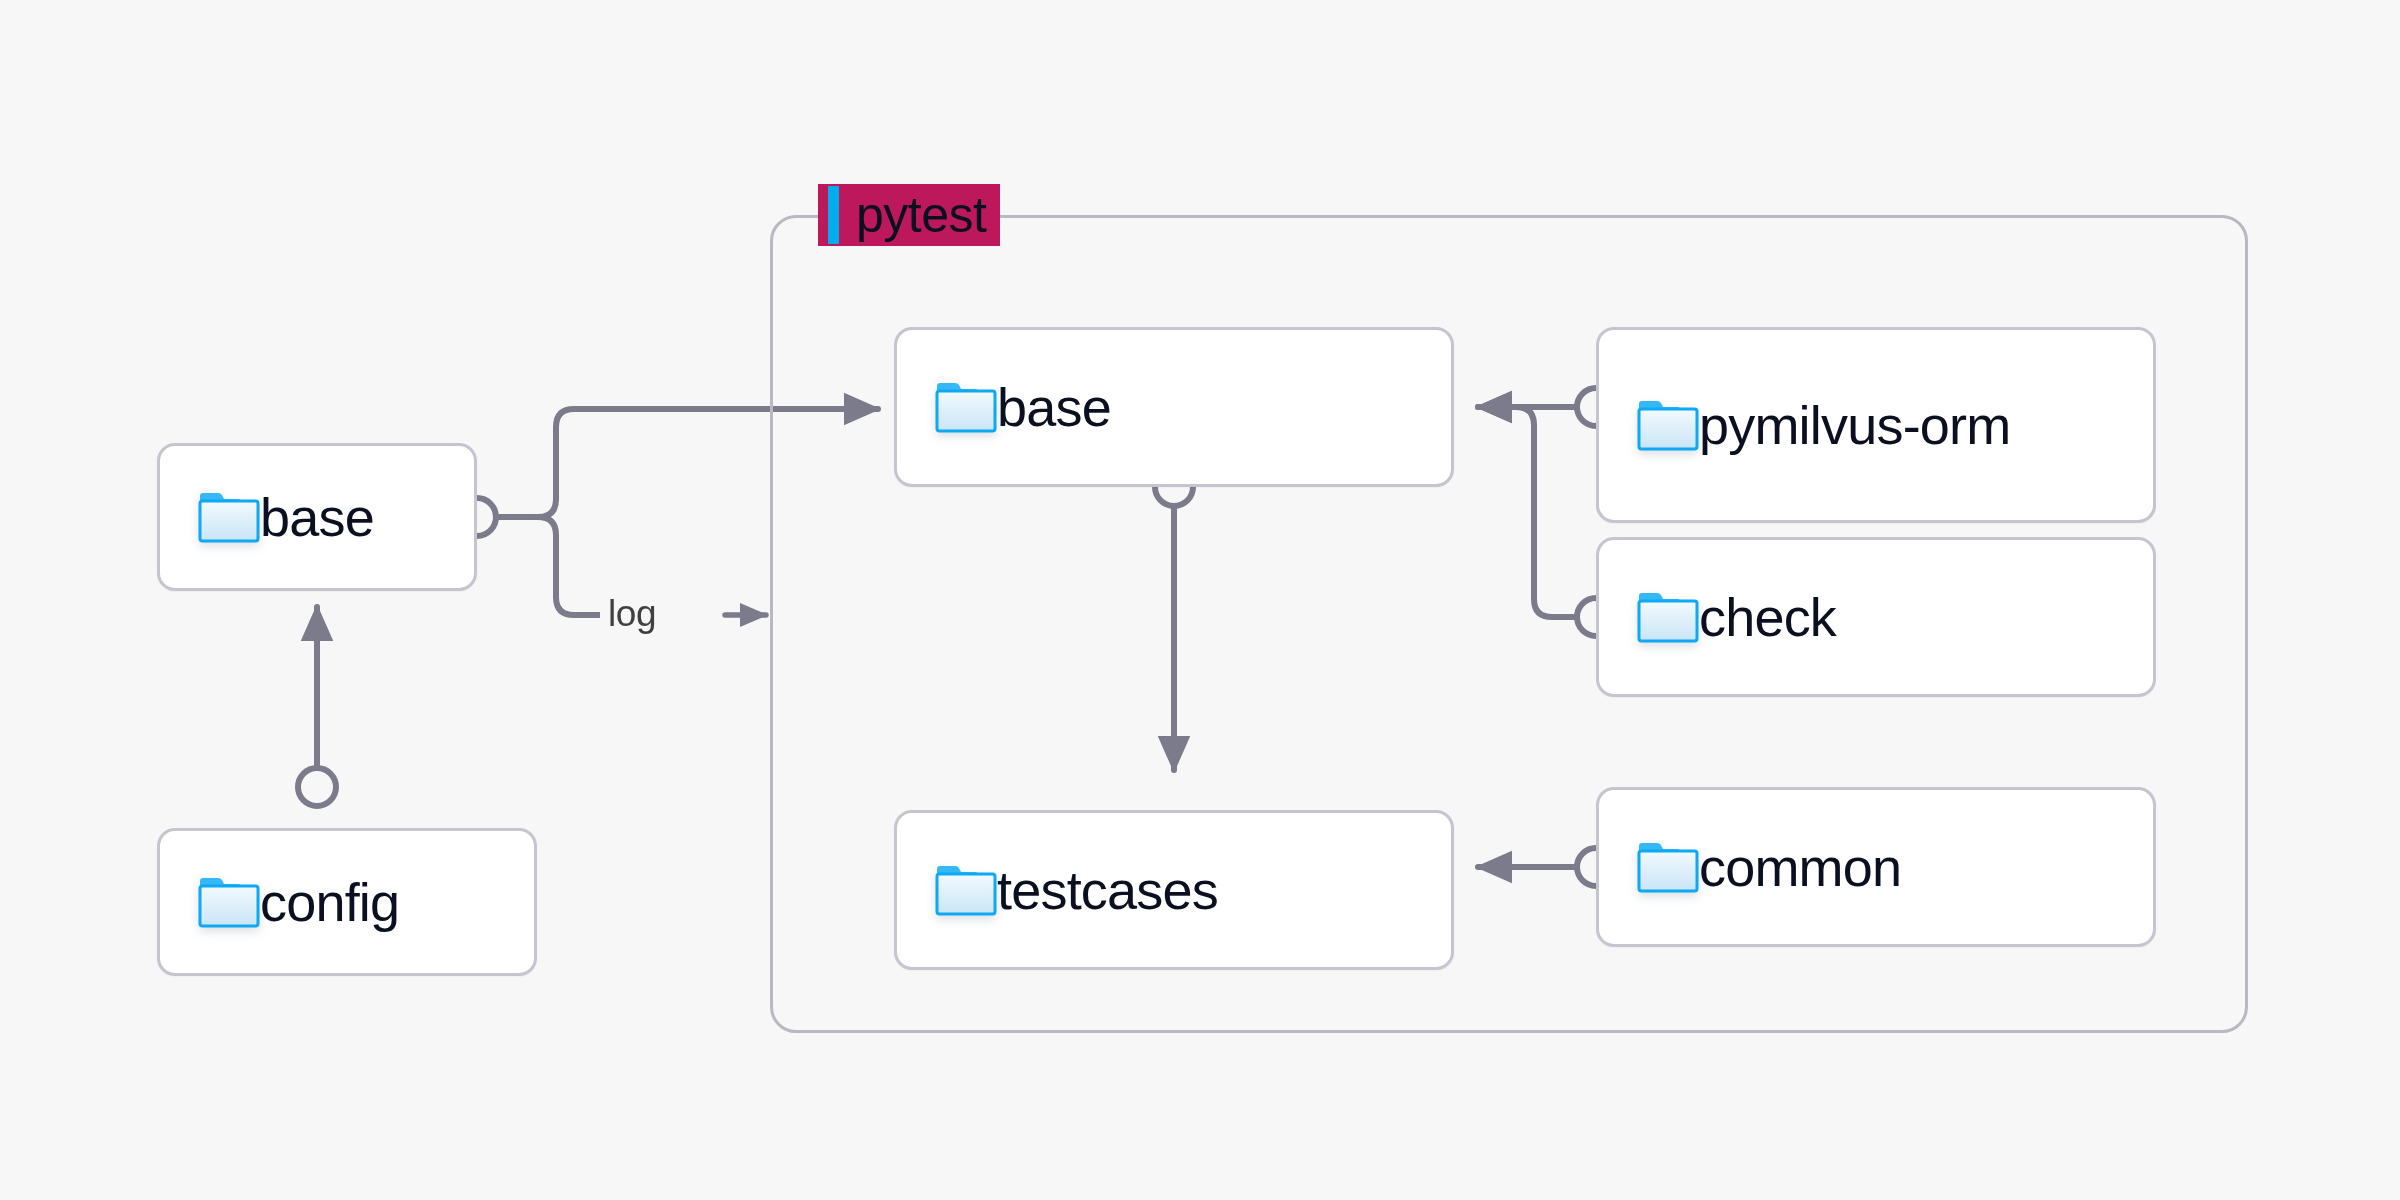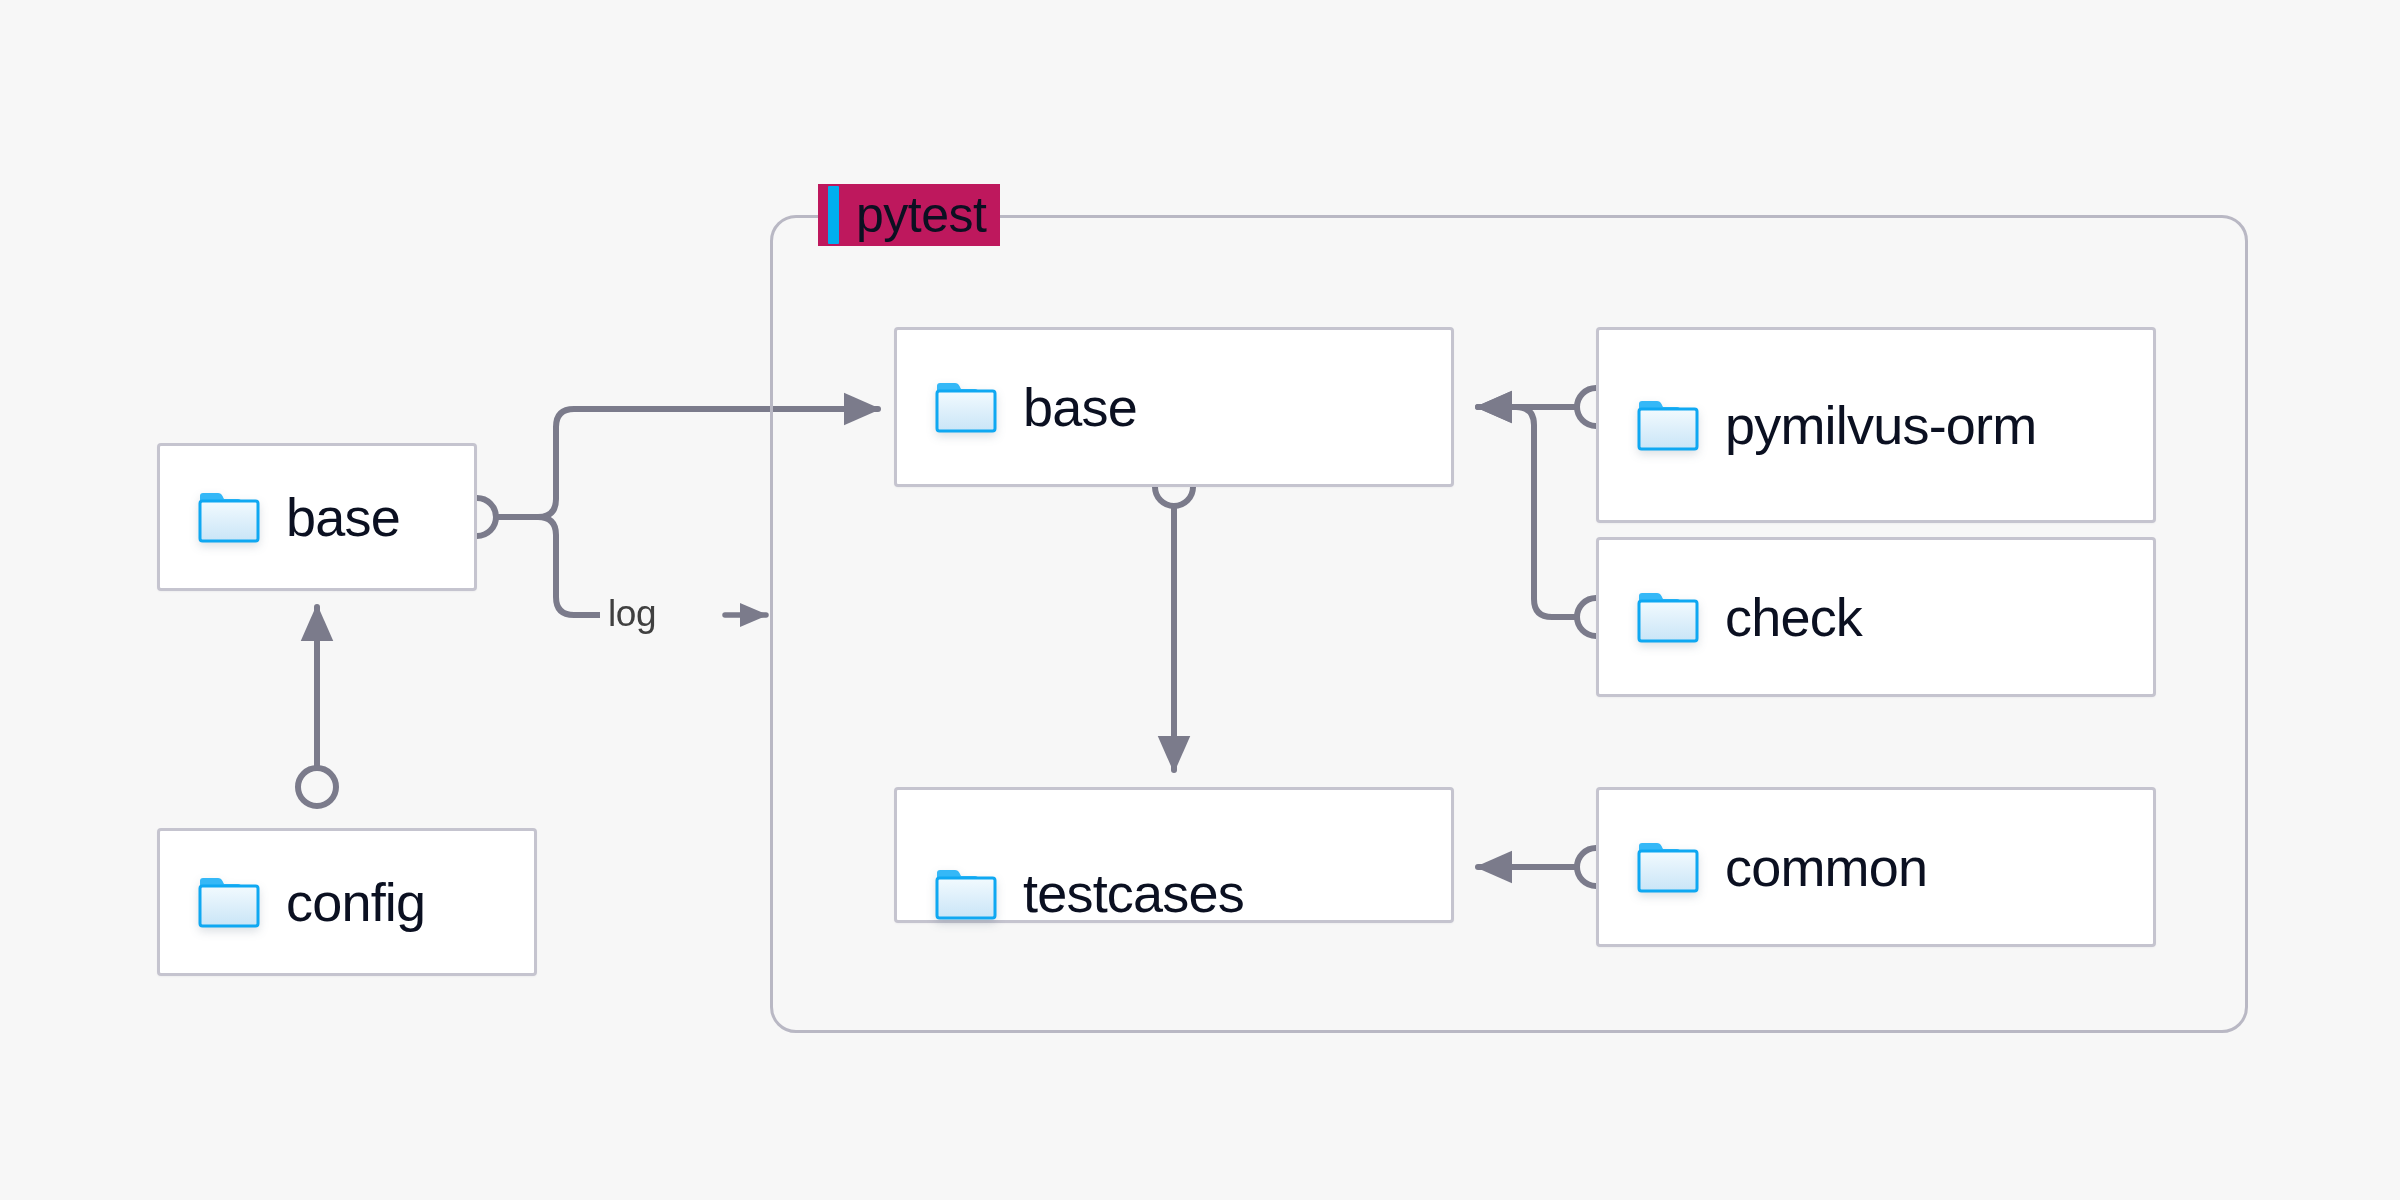--- a/index.html
+++ b/index.html
@@ -54,25 +54,24 @@
     letter-spacing: -0.5px;
     white-space: nowrap;
     line-height: 1;
   }
   
   .node {
     position: absolute;
     box-sizing: border-box;
     background: #ffffff;
     border: 3px solid #c5c4cf;
-    border-radius: 4px;
+    border-radius: 18px;
     display: flex;
     align-items: center;
     padding-left: 38px;
-    gap: 26px;
     box-shadow: 0 1px 2px rgba(20,20,40,0.04);
   }
   .node-label {
     font-size: 54px;
     color: #0b1021;
     letter-spacing: -0.8px;
     white-space: nowrap;
     line-height: 1;
   }
   
@@ -175,21 +174,21 @@
   <div class="node" style="left: 894px; top: 327px; width: 560px; height: 160px;">
     <span class="folder-icon">
       <svg viewBox="0 0 62 52" xmlns="http://www.w3.org/2000/svg">
         <path d="M2 12 L2 5 Q2 2 5 2 L20 2 Q23 2 24.5 5 L26 8 L40 8 Q43 8 43 11 L43 14 Z" fill="#35b8f7"></path>
         <rect x="2" y="10" width="58" height="40" rx="2.5" fill="url(#folderGrad)" stroke="#0fa8f2" stroke-width="3"></rect>
       </svg>
     </span>
     <span class="node-label">base</span>
   </div>
 
-  <div class="node" style="left: 894px; top: 787px; width: 560px; height: 136px; align-items: flex-end;">
+  <div class="node" style="left: 894px; top: 810px; width: 560px; height: 160px;">
     <span class="folder-icon">
       <svg viewBox="0 0 62 52" xmlns="http://www.w3.org/2000/svg">
         <path d="M2 12 L2 5 Q2 2 5 2 L20 2 Q23 2 24.5 5 L26 8 L40 8 Q43 8 43 11 L43 14 Z" fill="#35b8f7"></path>
         <rect x="2" y="10" width="58" height="40" rx="2.5" fill="url(#folderGrad)" stroke="#0fa8f2" stroke-width="3"></rect>
       </svg>
     </span>
     <span class="node-label">testcases</span>
   </div>
 
   <div class="node" style="left: 1596px; top: 327px; width: 560px; height: 196px;">

